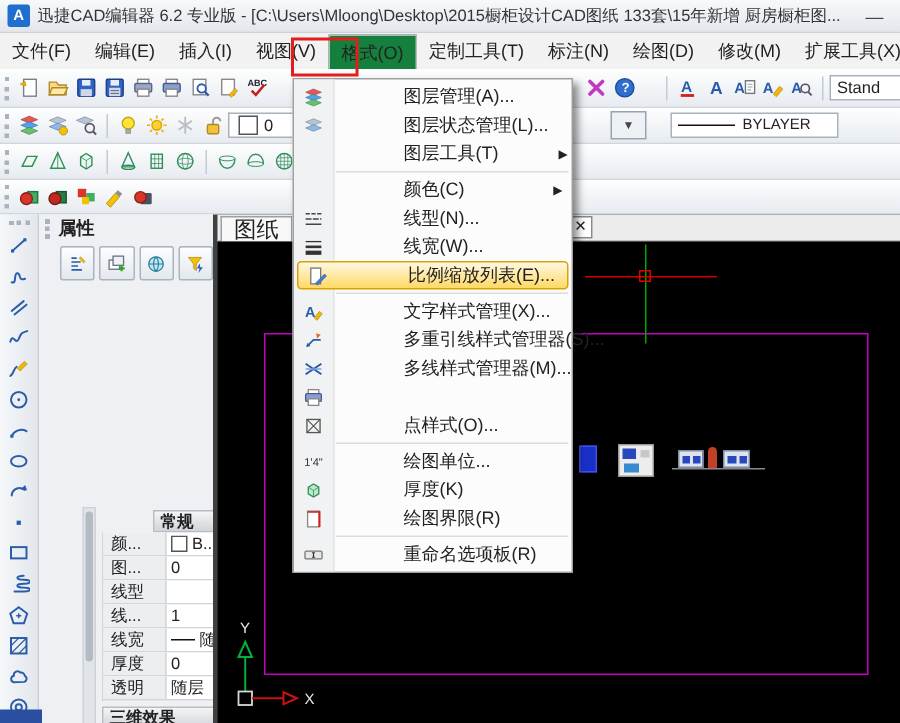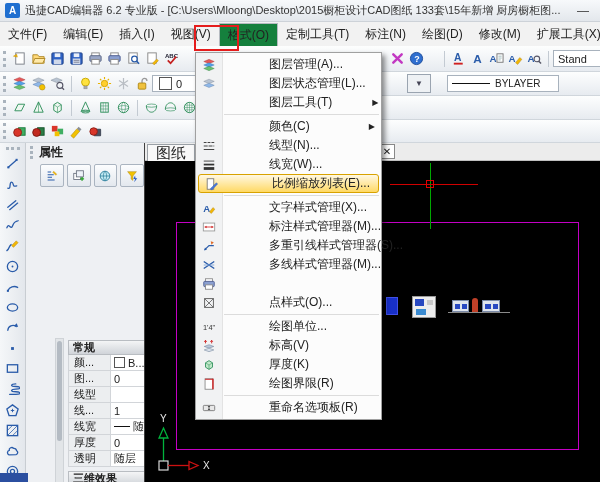--- a/index.html
+++ b/index.html
@@ -33,32 +33,32 @@
   .combo .line{height:1px;background:#111;width:38px;margin-right:5px;}
   .swatchbox{width:11px;height:11px;background:#fff;border:1px solid #555;margin:0 4px 0 2px;}
   .ddstub{width:22px;height:17px;background:#eef1f4;border:1px solid #9aa4b0;font-size:8px;color:#445;
           display:flex;align-items:center;justify-content:center;}
   
   #drawbar{left:0;top:143px;width:26px;height:339px;background:linear-gradient(90deg,#f5f7f9,#e3e7ec);
            border-right:1px solid #c8cdd2;display:flex;flex-direction:column;align-items:center;padding-top:2px;box-sizing:border-box;}
   #drawbar .hgrip{height:0;width:14px;border-top:3px dotted #a9b3bd;margin:2px 0 3px;}
   #drawbar .tbtn{margin:1px 0;width:20px;height:19px;}
   
-  #props{left:26px;top:143px;width:119px;height:339px;background:#eef0f3;border-right:1px solid #404040;box-sizing:border-box;overflow:hidden;}
+  #props{left:26px;top:143px;width:119px;height:339px;background:#eef0f3;border-right:3px solid #404040;box-sizing:border-box;overflow:hidden;}
   #props-header{height:19px;display:flex;align-items:center;font-weight:bold;font-size:12px;padding-left:13px;position:relative;}
   #props-header .vgrip{position:absolute;left:4px;top:3px;height:13px;width:0;border-left:3px dotted #a9b3bd;}
   #props-icons{height:27px;display:flex;align-items:center;padding-left:14px;gap:3px;}
   .pbtn{width:23px;height:21px;background:linear-gradient(#fcfdfe,#e3e8ee);border:1px solid #aab4c0;border-radius:2px;
         display:inline-flex;align-items:center;justify-content:center;}
   #props-scroll{position:absolute;left:29px;top:195px;width:9px;height:283px;background:#e2e5e8;border:1px solid #cfd3d7;box-sizing:border-box;}
   #props-thumb{position:absolute;left:1px;top:2px;width:5px;height:100px;background:#b4bbc3;border-radius:3px;}
   #props-grid{position:absolute;left:42px;top:197px;width:100px;font-size:11px;}
   .psec{height:15px;background:linear-gradient(#f4f5f6,#d0d4d9);border:1px solid #b9bdc2;display:flex;align-items:center;
         padding:0 4px;font-weight:bold;margin-top:4px;box-sizing:border-box;}
-  .psec:first-child{margin-top:0;}
+  .psec:first-child{margin-top:0;margin-left:34px;}
   .pr{display:flex;height:16px;border:1px solid #d2d5d9;border-top:none;background:#fff;align-items:center;box-sizing:border-box;}
   .pr .lbl{width:42px;align-self:stretch;display:flex;align-items:center;background:#eceef0;border-right:1px solid #d2d5d9;padding-left:5px;box-sizing:border-box;white-space:nowrap;overflow:hidden;}
   .pr .val{flex:1;padding-left:3px;display:flex;align-items:center;white-space:nowrap;overflow:hidden;}
   .pr .vline{width:16px;height:1px;background:#111;margin-right:3px;}
   .pr .vswatch{width:9px;height:9px;border:1px solid #555;background:#fff;margin-right:3px;flex:0 0 auto;}
   
   #canvas{left:145px;top:143px;width:455px;height:339px;background:#000;}
   #tabbar{position:absolute;left:0;top:0;width:455px;height:18px;background:#ececec;border-bottom:1px solid #bfbfbf;box-sizing:border-box;}
   #doc-tab{position:absolute;left:2px;top:1px;width:48px;height:17px;background:#f8f8f8;border:1px solid #9aa0a6;border-bottom:none;
            font-size:15px;display:flex;align-items:center;justify-content:center;box-sizing:border-box;}
@@ -709,30 +709,20 @@
         <svg width="14" height="14" viewBox="0 0 16 16">
           <text x="1.5" y="12" font-size="11" font-weight="bold" fill="#2a5caa">A</text>
           <path d="M8.5 12.5l4-5 2.2 1.8-4 5z" fill="#f2b705" stroke="#b08a2a" stroke-width=".5"></path>
         </svg>
       </span>
       <span class="fm-label">文字样式管理(X)...</span>
     </div>
     <div class="fm-item">
       <span class="fm-icon">
         <svg width="14" height="14" viewBox="0 0 16 16">
-          <rect x="1.5" y="3.5" width="13" height="9" fill="#fff" stroke="#999"></rect>
-          <path d="M3 8h10" stroke="#d02020" stroke-width=".9"></path>
-          <path d="M3 8l2.2-1.3v2.6zM13 8l-2.2-1.3v2.6z" fill="#d02020"></path>
-        </svg>
-      </span>
-      <span class="fm-label">标注样式管理器(M)...</span>
-    </div>
-    <div class="fm-item">
-      <span class="fm-icon">
-        <svg width="14" height="14" viewBox="0 0 16 16">
           <path d="M3 12.5l5-5h5.5" fill="none" stroke="#2a5caa" stroke-width="1.3"></path>
           <path d="M2.5 13l3.2-.9-2.3-2.3z" fill="#2a5caa"></path>
           <path d="M10 2.5l3.5 1.2-2.8 2.8z" fill="#e06c2a"></path>
         </svg>
       </span>
       <span class="fm-label">多重引线样式管理器(S)...</span>
     </div>
     <div class="fm-item">
       <span class="fm-icon">
         <svg width="14" height="14" viewBox="0 0 16 16">
@@ -765,30 +755,20 @@
       <span class="fm-icon">
         <svg width="14" height="14" viewBox="0 0 16 16">
           <text x="1" y="11" font-size="8.5" fill="#333">1'4"</text>
         </svg>
       </span>
       <span class="fm-label">绘图单位...</span>
     </div>
     <div class="fm-item">
       <span class="fm-icon">
         <svg width="14" height="14" viewBox="0 0 16 16">
-          <path d="M8 6.5l5.5 2L8 10.5l-5.5-2z" fill="#b8c6d8" stroke="#5a6f88" stroke-width=".5"></path>
-          <path d="M8 10.5l5.5 2L8 14.5l-5.5-2z" fill="#d8e0ea" stroke="#5a6f88" stroke-width=".5"></path>
-          <path d="M4 5V1.5M4 1.5L2.6 3.3M4 1.5l1.4 1.8M11 5V1.5M11 1.5L9.6 3.3M11 1.5l1.4 1.8" stroke="#d02020" stroke-width="1" fill="none"></path>
-        </svg>
-      </span>
-      <span class="fm-label">标高(V)</span>
-    </div>
-    <div class="fm-item">
-      <span class="fm-icon">
-        <svg width="14" height="14" viewBox="0 0 16 16">
           <path d="M4 5.5L8 3l4 2.5v5L8 13l-4-2.5z" fill="#bfe8c8" stroke="#2f8f5b"></path>
           <path d="M4 5.5l4 2.5 4-2.5M8 8v5" fill="none" stroke="#2f8f5b" stroke-width=".6"></path>
         </svg>
       </span>
       <span class="fm-label">厚度(K)</span>
     </div>
     <div class="fm-item">
       <span class="fm-icon">
         <svg width="14" height="14" viewBox="0 0 16 16">
           <rect x="3.5" y="2" width="9" height="12" fill="#fff" stroke="#888"></rect>

